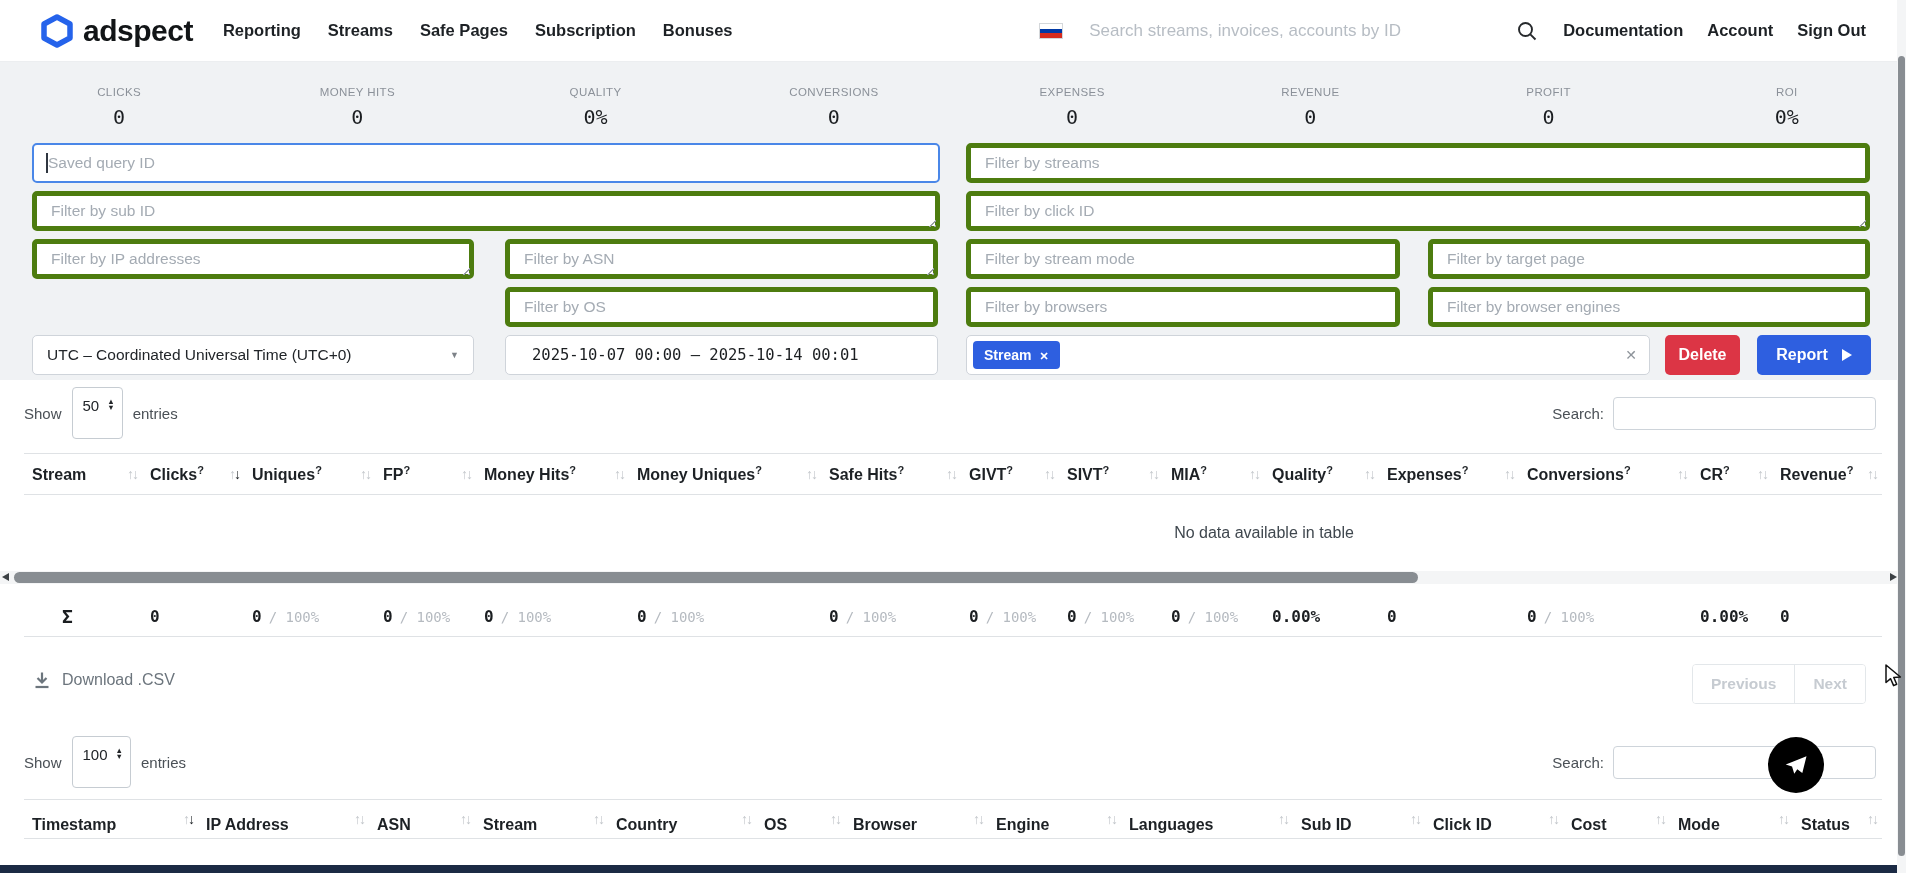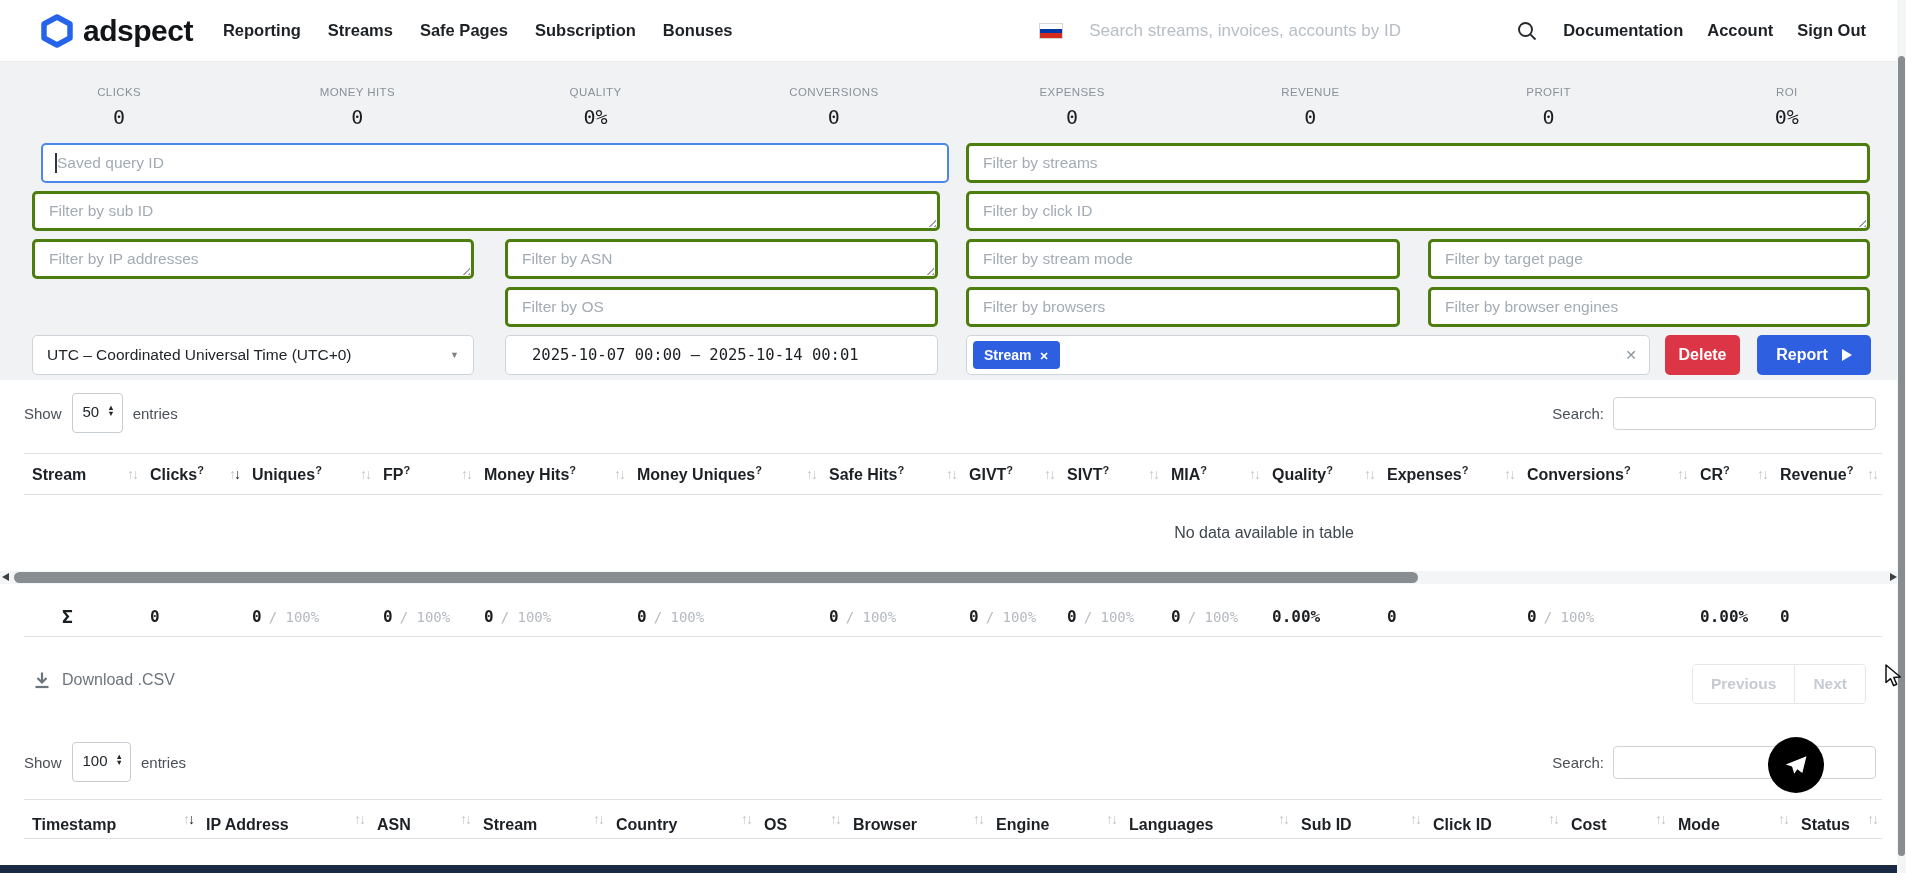--- a/index.html
+++ b/index.html
@@ -19,21 +19,21 @@
     font-family:"Liberation Sans",sans-serif;background:transparent;}
   .nav-search::placeholder{color:#b7bdc4;}
   
   .gray{position:absolute;top:62px;left:0;width:100%;height:318px;background:#f0f2f4;}
   .stats{position:absolute;top:62px;left:0;width:100%;height:86px;display:flex;}
   .stat{flex:1;display:flex;flex-direction:column;align-items:center;justify-content:center;gap:7px;padding-top:4px;}
   .stat-label{font-size:11.5px;letter-spacing:0.4px;color:#8b9199;}
   .stat-value{font-family:"DejaVu Sans Mono",monospace;font-size:20px;color:#1b1e21;}
   
   .fld{position:absolute;height:40px;}
-  .fld input{width:100%;height:100%;box-sizing:border-box;border:3px solid #4d7c0f;border-radius:5px;
+  .fld input{width:100%;height:100%;box-sizing:border-box;border:5px solid #4d7c0f;border-radius:5px;
     padding:0 14px;font-size:15.5px;color:#212529;font-family:"Liberation Sans",sans-serif;background:#fff;outline:none;}
   .fld input::placeholder{color:#a4abb3;}
   .fld.focused input{border:2px solid #4a87e8;}
   .caret{position:absolute;left:14px;top:10px;width:1.5px;height:20px;background:#2f3640;}
   .rz::after{content:"";position:absolute;right:4px;bottom:4px;width:10px;height:10px;
     background:repeating-linear-gradient(135deg,transparent 0 2px,#9aa0a6 2px 3.5px);
     clip-path:polygon(100% 0,0 100%,100% 100%);}
   .select-box{position:absolute;height:40px;background:#fff;border:1px solid #cfd4da;border-radius:5px;
     display:flex;align-items:center;padding:0 14px;box-sizing:border-box;font-size:15.5px;color:#212529;cursor:pointer;}
   .select-box .dd{margin-left:auto;font-size:9px;color:#7d8288;}
@@ -48,21 +48,21 @@
   .clear-x::before{content:"✕";}
   .btn{position:absolute;height:40px;border:none;border-radius:5px;color:#fff;font-size:16px;font-weight:bold;
     font-family:"Liberation Sans",sans-serif;display:flex;align-items:center;justify-content:center;cursor:pointer;}
   .btn-danger{background:#dc3545;}
   .btn-primary{background:#2e5fe0;}
   .play{width:0;height:0;border-left:10px solid #fff;border-top:6.5px solid transparent;
     border-bottom:6.5px solid transparent;margin-left:14px;}
   
   .ctrl{position:absolute;display:flex;align-items:center;gap:10px;font-size:15px;color:#4a5056;}
   .pgsel{display:flex;align-items:center;border:1px solid #c6ccd2;border-radius:4px;height:34px;
-    padding:0 7px 4px 10px;gap:8px;background:#fff;color:#212529;cursor:pointer;text-align:right;}
+    padding:0 7px 16px 10px;gap:8px;background:#fff;color:#212529;cursor:pointer;text-align:right;}
   .stepper{display:flex;flex-direction:column;font-size:7.5px;line-height:6px;color:#222528;}
   .stepper::before{content:"▲";}
   .stepper::after{content:"▼";}
   .searchbox{display:flex;align-items:center;gap:9px;font-size:15px;color:#4a5056;}
   .searchbox input{width:263px;height:33px;box-sizing:border-box;border:1px solid #ced4da;border-radius:4px;
     background:#fff;outline:none;padding:0 10px;font-size:15px;}
   
   .tblwrap{position:absolute;left:24px;width:1858px;}
   table{border-collapse:collapse;table-layout:fixed;width:100%;}
   th{position:relative;text-align:left;font-size:16px;font-weight:bold;color:#1d2125;
@@ -169,21 +169,21 @@
     <div class="stat">
       <span class="stat-label">PROFIT</span>
       <span class="stat-value">0</span>
     </div>
     <div class="stat">
       <span class="stat-label">ROI</span>
       <span class="stat-value">0%</span>
     </div>
   </section>
 
-  <div class="fld focused" style="left:41px;top:143px;width:908px;">
+  <div class="fld focused" style="left:32px;top:143px;width:908px;">
     <input placeholder="Saved query ID" style="">
     <span class="caret"></span>
   </div>
   <div class="fld" style="left:966px;top:143px;width:904px;">
     <input placeholder="Filter by streams" style="">
   </div>
 
   <div class="fld rz" style="left:32px;top:191px;width:908px;">
     <input placeholder="Filter by sub ID" style="">
   </div>

